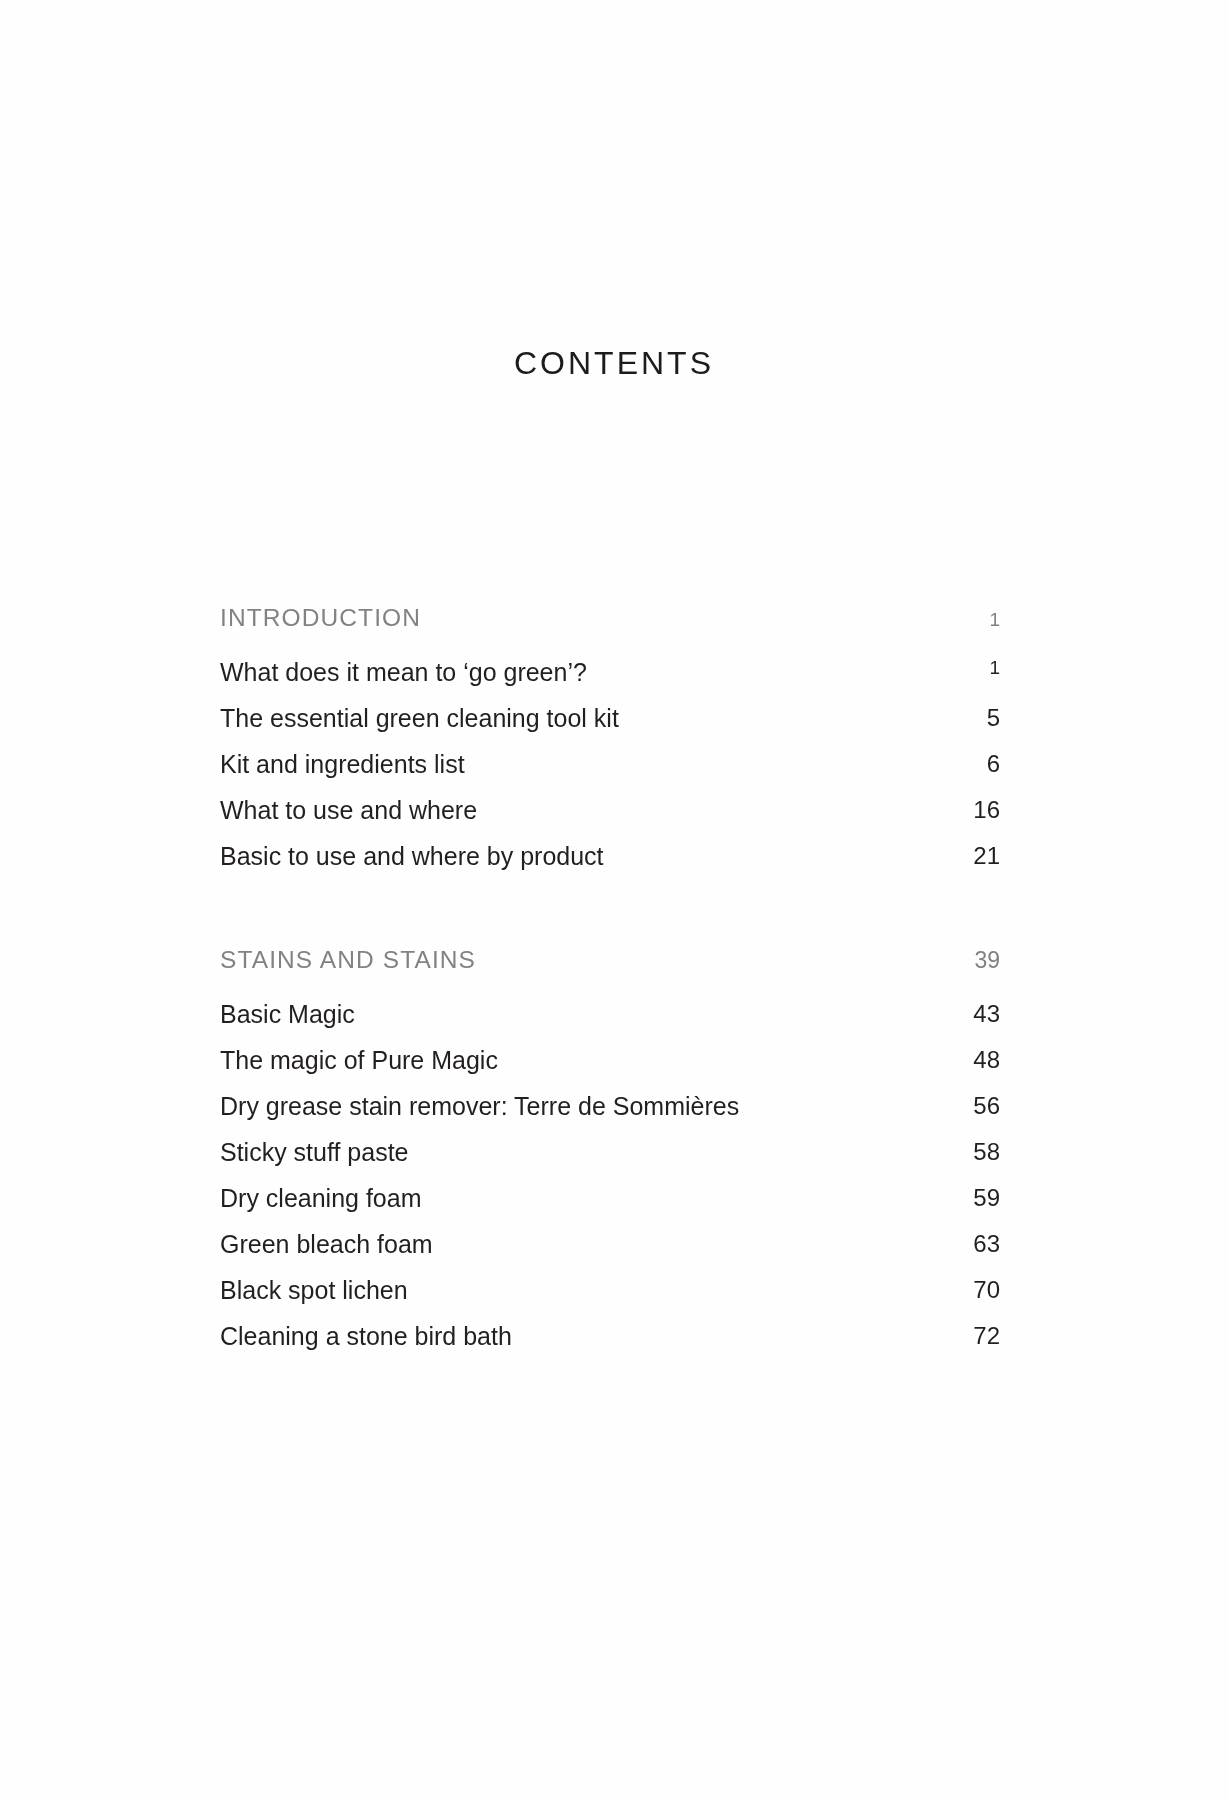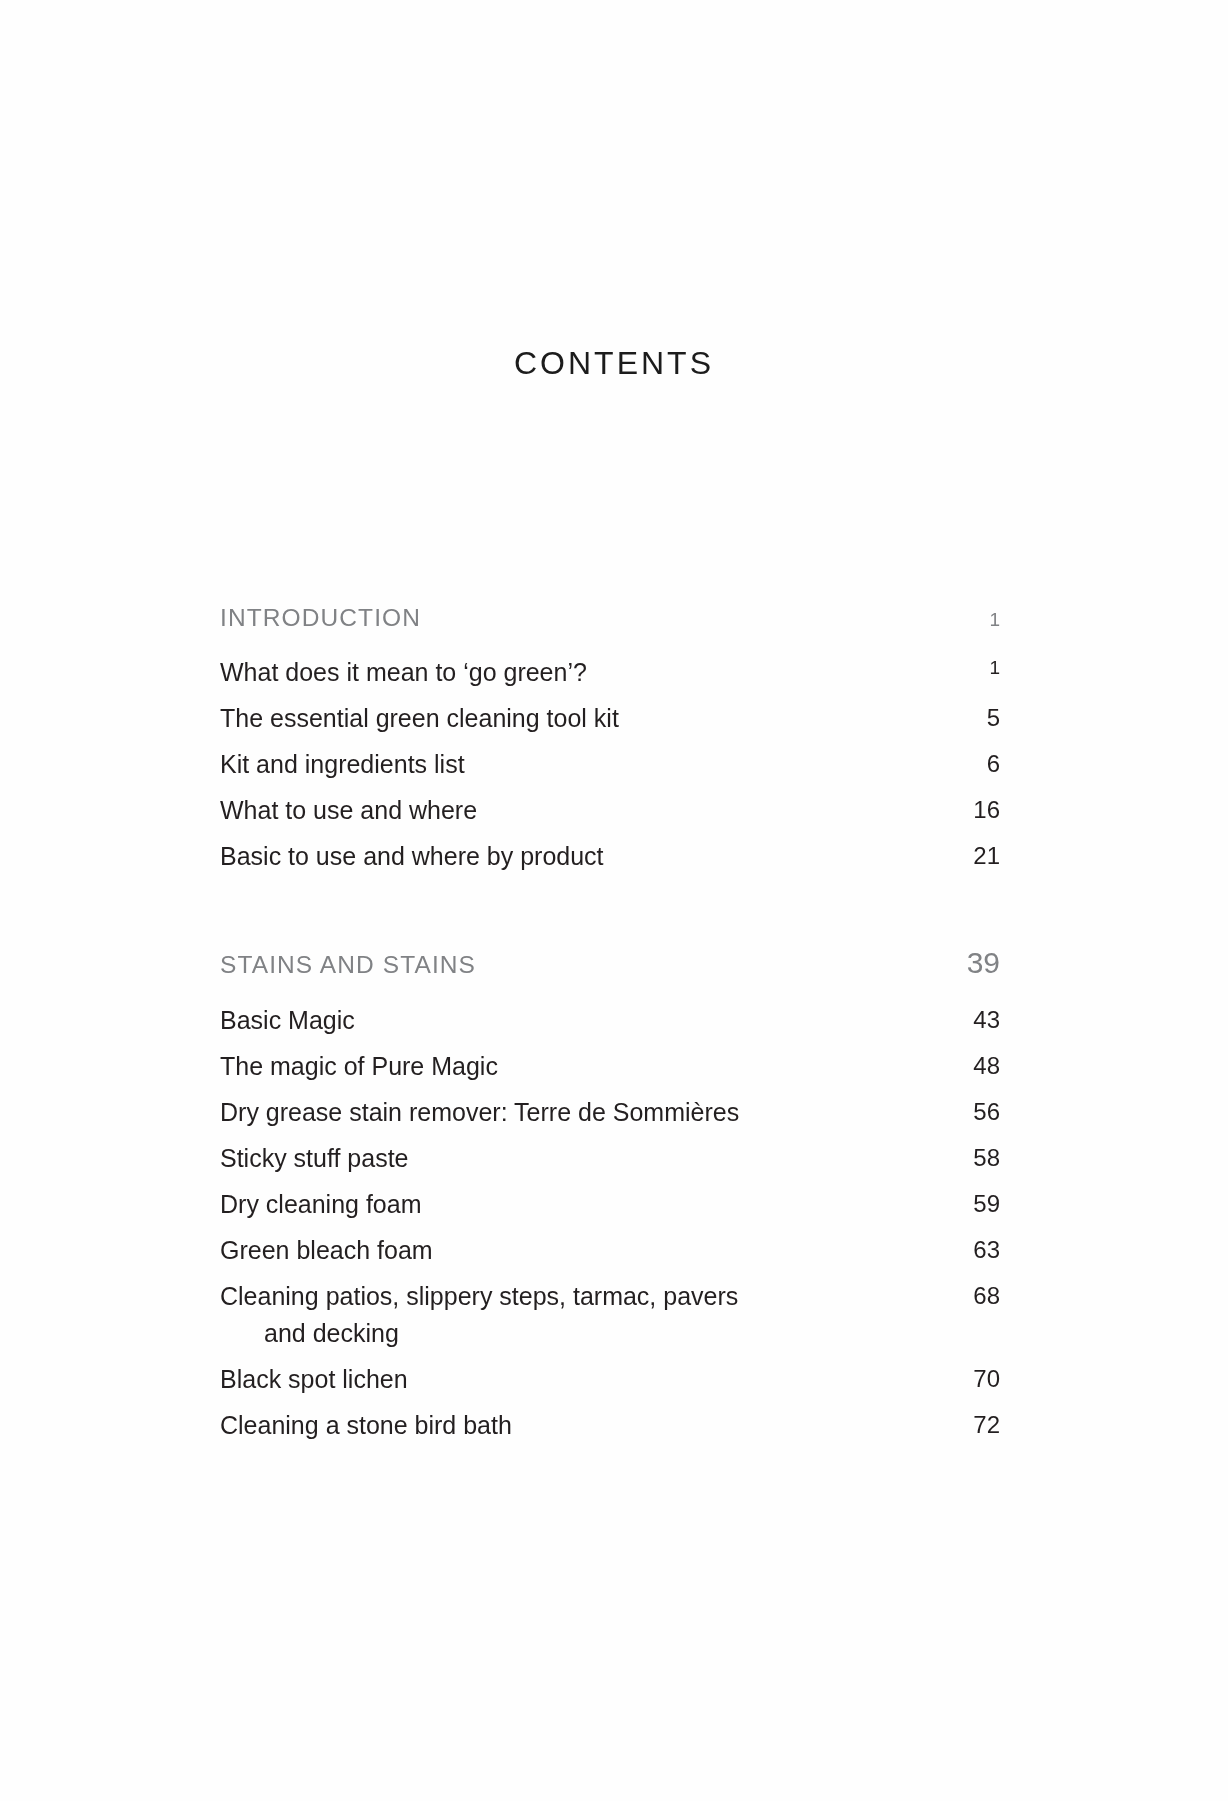--- a/index.html
+++ b/index.html
@@ -54,21 +54,21 @@
     justify-content: space-between;
     margin-bottom: 22px;
   }
   .toc-head .label {
     font-size: 24.5px;
     letter-spacing: 1.1px;
     color: #808285;
     font-weight: 400;
   }
   .toc-head .page-num {
-    font-size: 30px;
+    font-size: 23px;
     color: #808285;
     font-weight: 400;
     min-width: 44px;
     text-align: right;
   }
   .toc-row {
     display: flex;
     align-items: flex-start;
     justify-content: space-between;
     margin-bottom: 9px;
@@ -163,24 +163,20 @@
       </div>
       <div class="toc-row">
         <span class="label">Dry cleaning foam</span>
         <span class="page-num">59</span>
       </div>
       <div class="toc-row">
         <span class="label">Green bleach foam</span>
         <span class="page-num">63</span>
       </div>
       <div class="toc-row">
-        <span class="label"><span>Cleaning patios, slippery steps, tarmac, pavers</span><span class="cont">and decking</span></span>
-        <span class="page-num">68</span>
-      </div>
-      <div class="toc-row">
         <span class="label">Black spot lichen</span>
         <span class="page-num">70</span>
       </div>
       <div class="toc-row">
         <span class="label">Cleaning a stone bird bath</span>
         <span class="page-num">72</span>
       </div>
     </div>
 
   </div>

